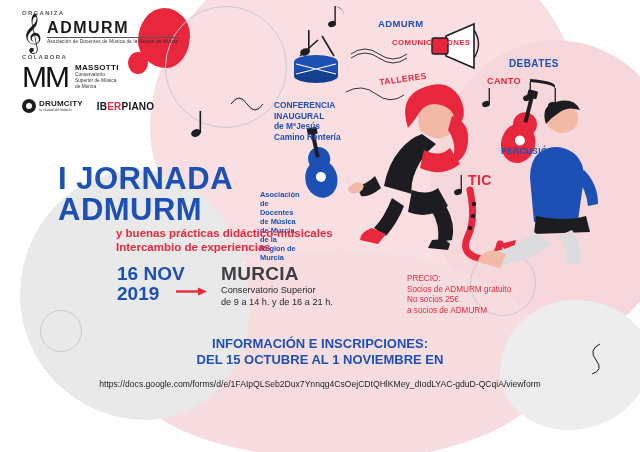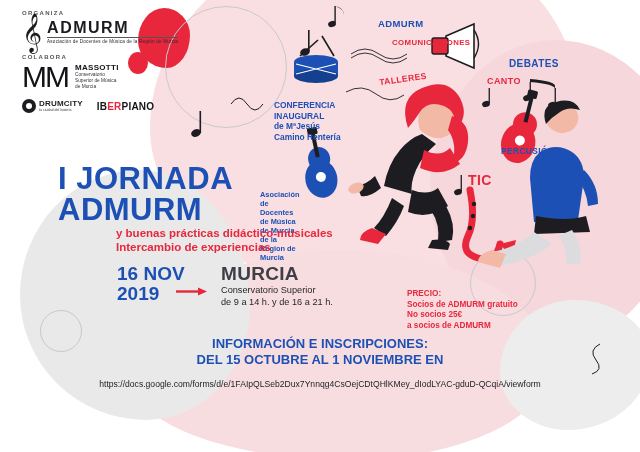--- a/index.html
+++ b/index.html
@@ -262,23 +262,23 @@
     letter-spacing: 0.3px;
   }
   .venue-line {
     font-size: 9.2px;
     color: #26262b;
     line-height: 12px;
   }
   .price {
     position: absolute;
     left: 407px;
-    top: 289px;
+    top: 274px;
     font-size: 8.2px;
-    font-weight: bold;
+    font-weight: normal;
     color: #e8273c;
     line-height: 10.5px;
   }
 
   
   .info {
     position: absolute;
     left: 0;
     right: 0;
     top: 336px;

